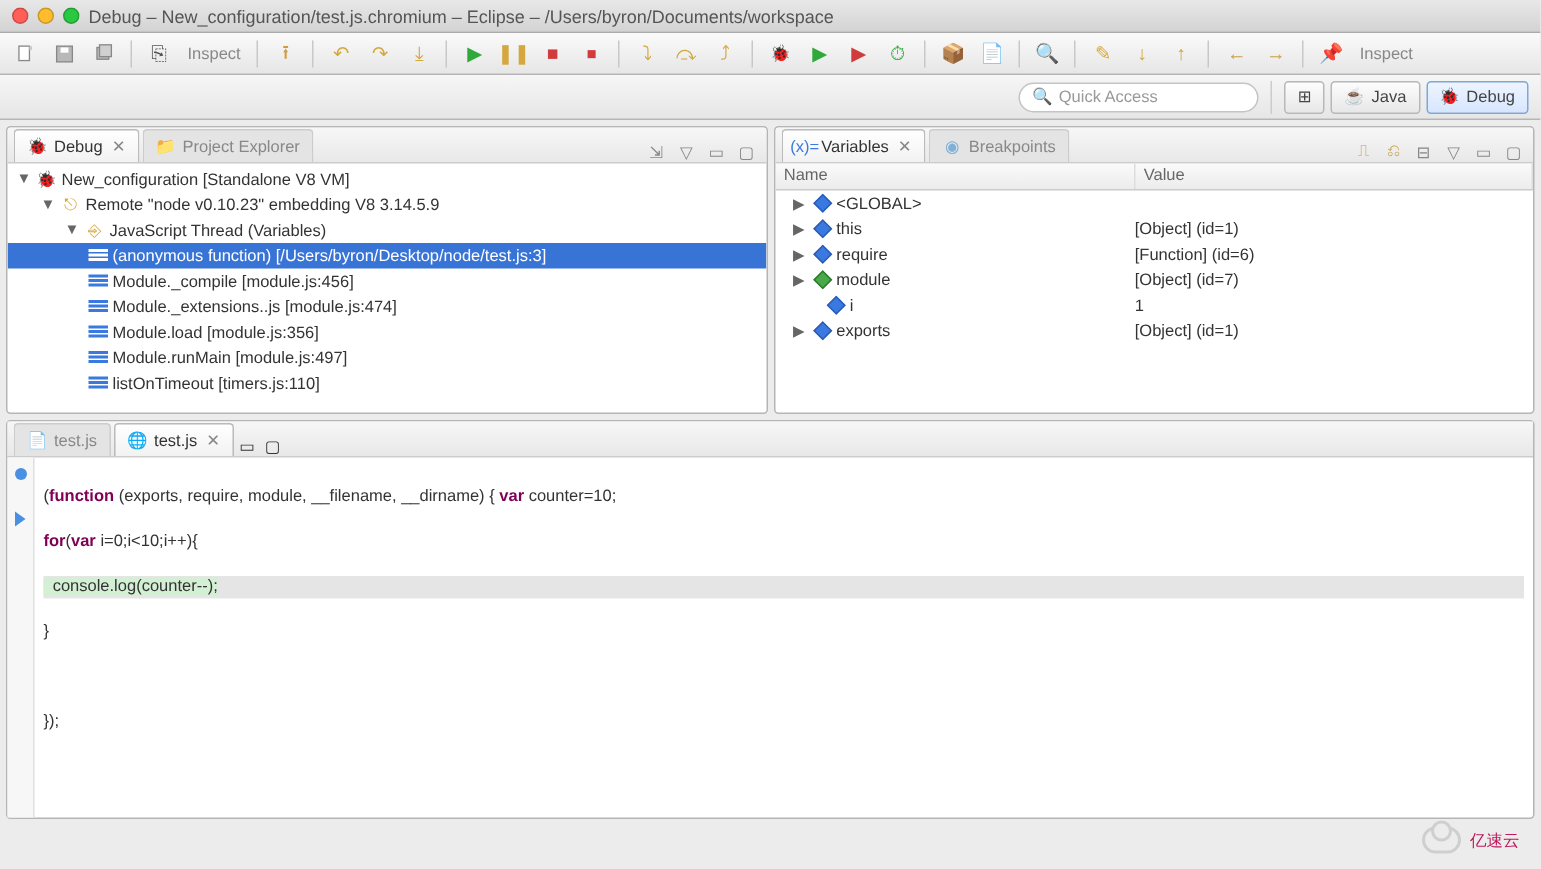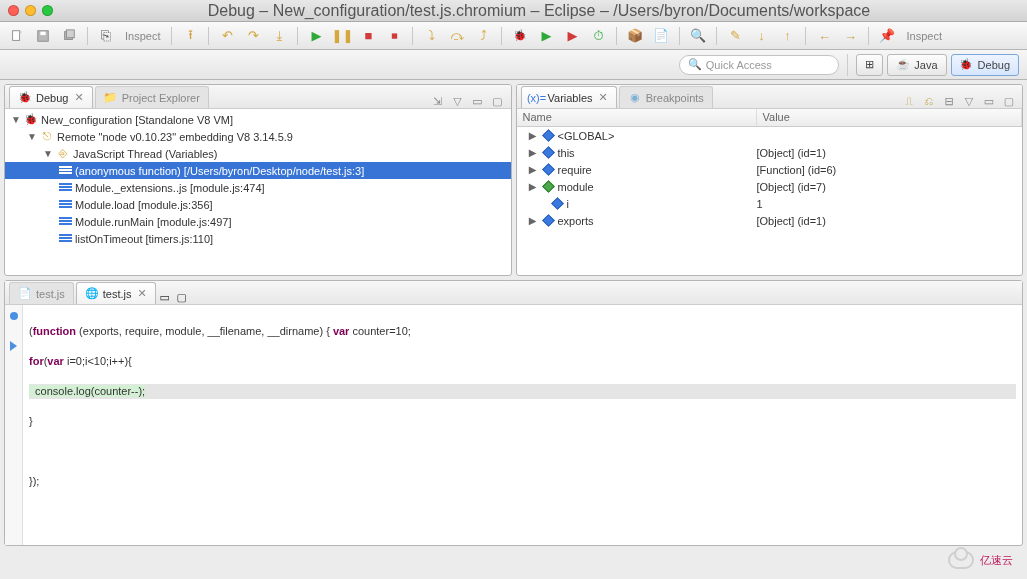--- a/index.html
+++ b/index.html
@@ -2,21 +2,21 @@
 <html><head>
 <meta charset="utf-8">
 <style>
   * { box-sizing: border-box; margin: 0; padding: 0; font-family: "Lucida Grande", Arial, sans-serif; font-size: 11px; }
   body { background: #ececec; width: 1027px; height: 579px; overflow: hidden; color: #333; position: relative; }
 
   
   .titlebar { height: 22px; background: linear-gradient(#e8e8e8,#d3d3d3); border-bottom:1px solid #aaa; display:flex; align-items:center; padding:0 8px; gap:6px; }
   .tb-btn { width:11px; height:11px; border-radius:50%; border:1px solid rgba(0,0,0,.2); }
   .tb-red { background:#ff5f57; } .tb-yellow{background:#ffbd2e;} .tb-green{background:#28c940;}
-  .titlebar-title { flex:1; text-align:center; color:#555; font-size:16px; }
+  .titlebar-title { flex:1; color:#555; font-size:12px; }
 
   
   .toolbar { height:28px; background: linear-gradient(#fafafa,#e6e6e6); border-bottom:1px solid #b5b5b5; display:flex; align-items:center; padding:0 6px; gap:4px; }
   .tbtn { width:22px; height:22px; display:flex; align-items:center; justify-content:center; border:1px solid transparent; border-radius:3px; font-size:13px; color:#555; }
   .tsep { width:1px; height:18px; background:#c8c8c8; margin:0 3px; }
   .tbtn svg { width:14px; height:14px; }
   .inspect-lbl { color:#888; margin:0 4px; }
 
   
   .secbar { height:30px; background:linear-gradient(#f6f6f6,#e6e6e6); border-bottom:1px solid #b5b5b5; display:flex; align-items:center; justify-content:flex-end; padding:0 8px; gap:8px; }
@@ -215,20 +215,28 @@
             <span></span>
           </span>
         <span>(anonymous function) [/Users/byron/Desktop/node/test.js:3]</span>
       </div>
       <div class="tree-item ind3">
         <span class="stack-icon">
             <span></span>
             <span></span>
             <span></span>
           </span>
+        <span>Module._compile [module.js:456]</span>
+      </div>
+      <div class="tree-item ind3">
+        <span class="stack-icon">
+            <span></span>
+            <span></span>
+            <span></span>
+          </span>
         <span>Module._extensions..js [module.js:474]</span>
       </div>
       <div class="tree-item ind3">
         <span class="stack-icon">
             <span></span>
             <span></span>
             <span></span>
           </span>
         <span>Module.load [module.js:356]</span>
       </div>

